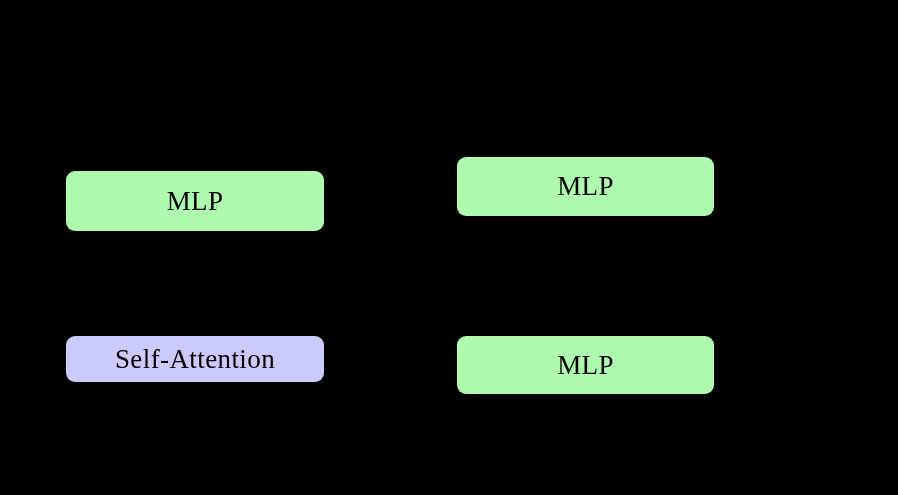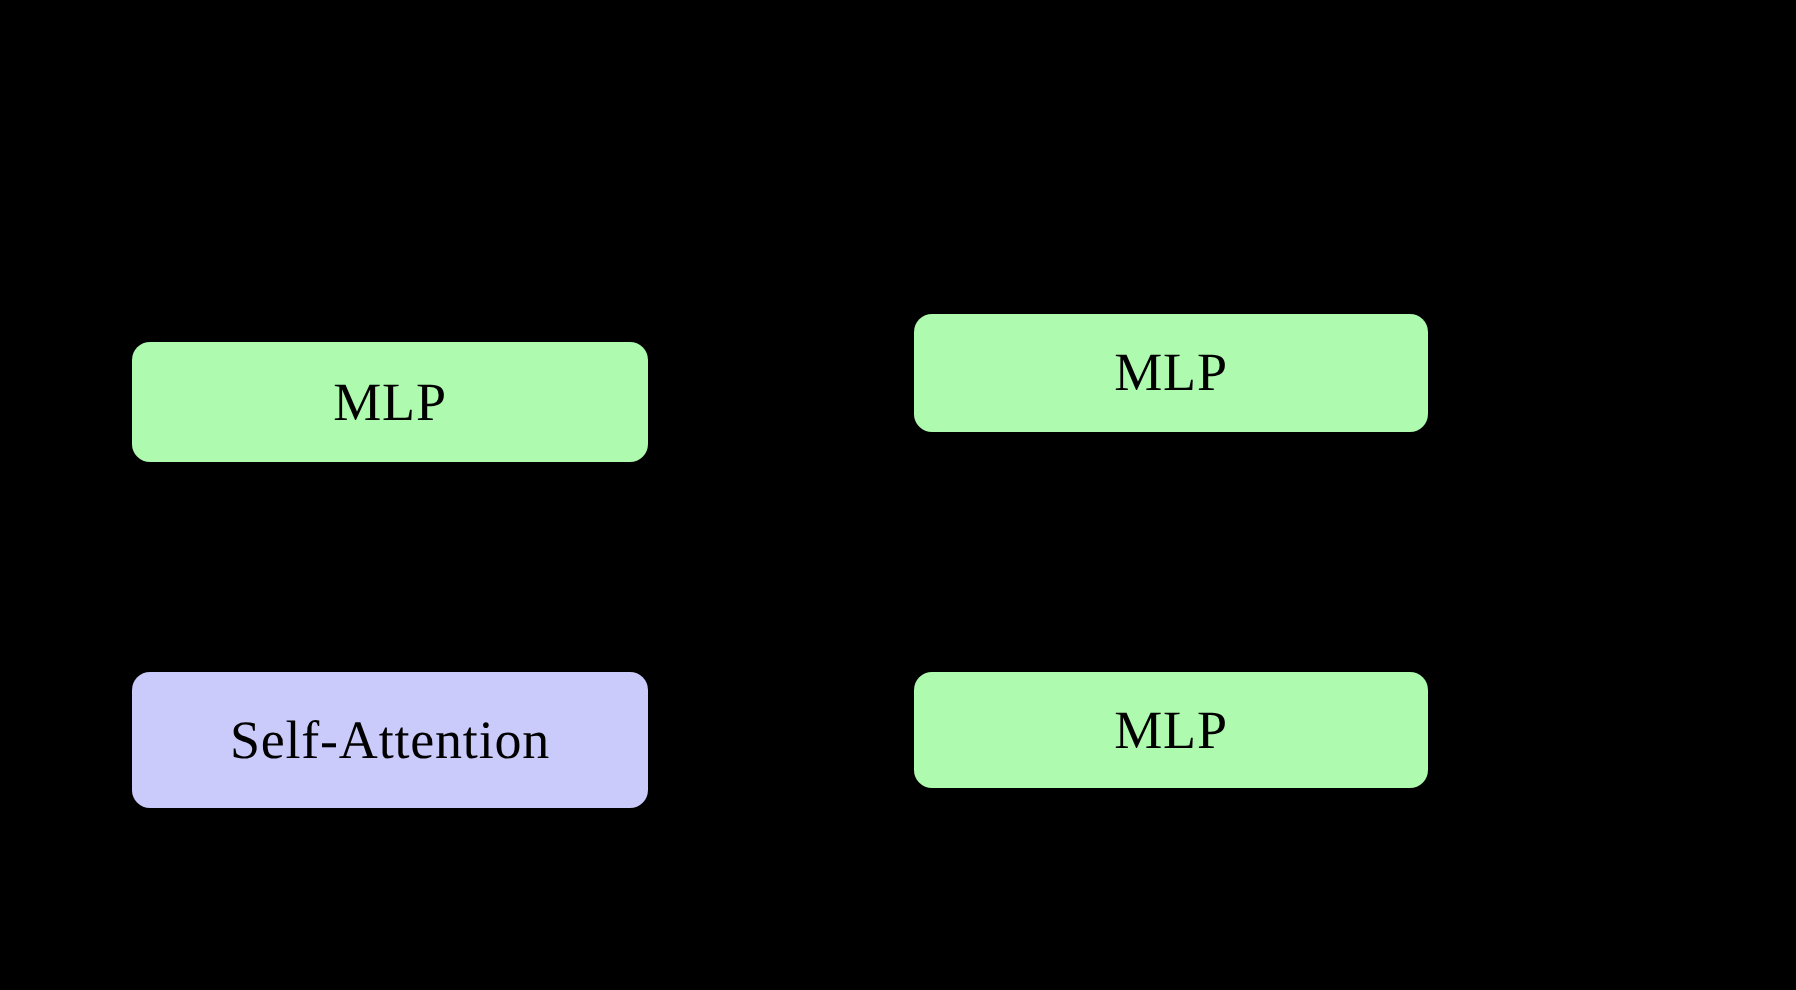--- a/index.html
+++ b/index.html
@@ -49,21 +49,21 @@
     left: 457px;
     top: 157px;
     width: 257px;
     height: 59px;
   }
 
   #node-self-attention {
     left: 66px;
     top: 336px;
     width: 258px;
-    height: 68px;
+    height: 46px;
   }
 
   #node-mlp-bottom-right {
     left: 457px;
     top: 336px;
     width: 257px;
     height: 58px;
   }
 </style>
 </head>

